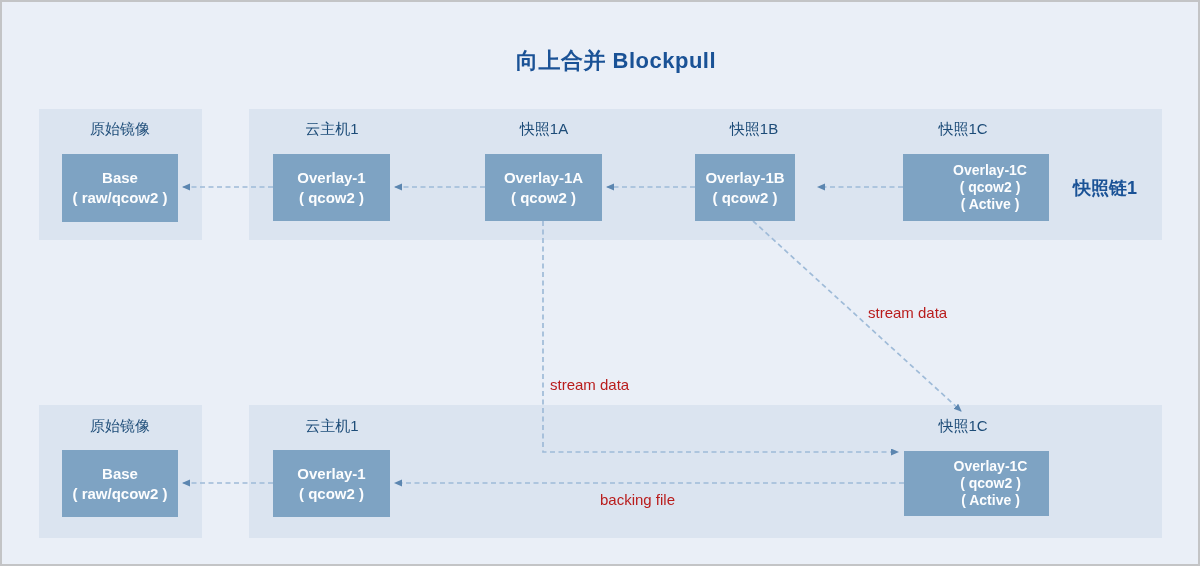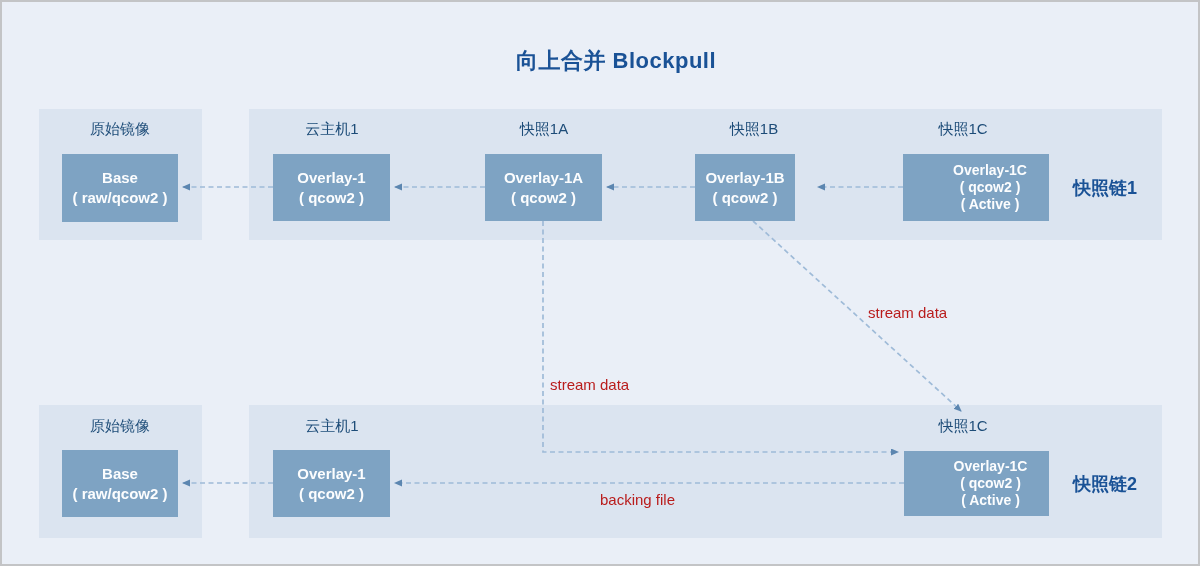--- a/index.html
+++ b/index.html
@@ -102,19 +102,18 @@
   </div>
   <div class="node" style="left:271px;top:448px">
     <span>Overlay-1</span>
     <span>( qcow2 )</span>
   </div>
   <div class="node tight" style="left:902px;top:449px;width:117px;height:65px">
     <span>Overlay-1C</span>
     <span>( qcow2 )</span>
     <span>( Active )</span>
   </div>
-  <div class="chain-name" style="left:1038px;top:470px">快照链2</div>
 
   <div class="ann" style="left:548px;top:374px">stream data</div>
   <div class="ann" style="left:866px;top:302px">stream data</div>
   <div class="ann center" style="left:598px;top:489px">backing file</div>
 
 </div>
 
 </body></html>

